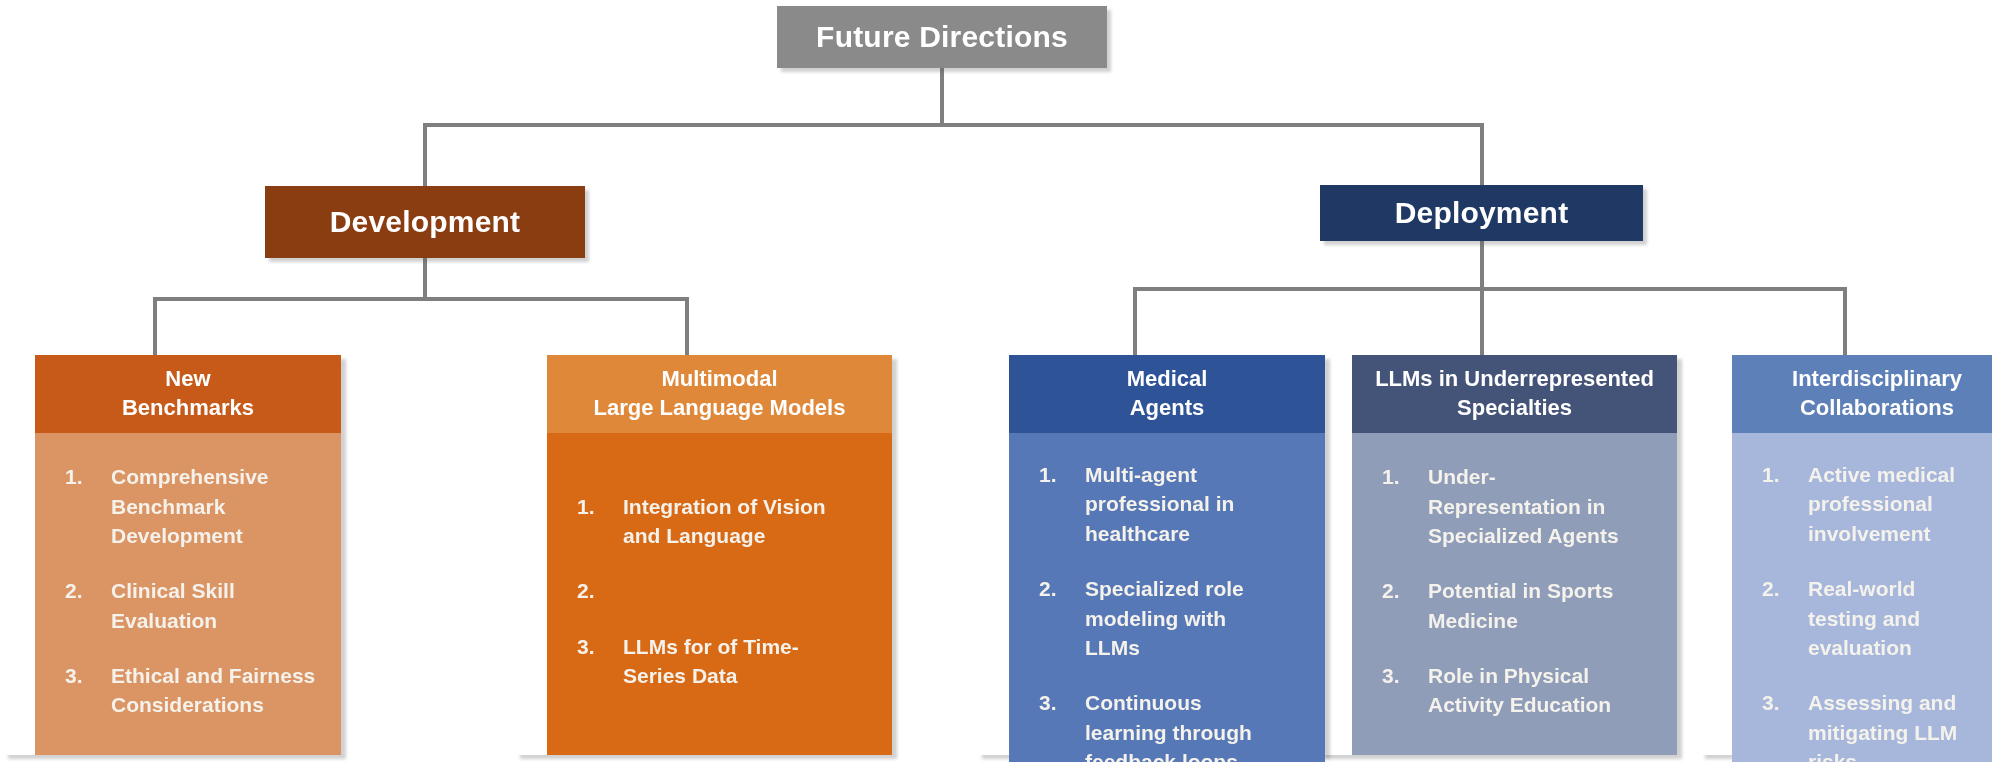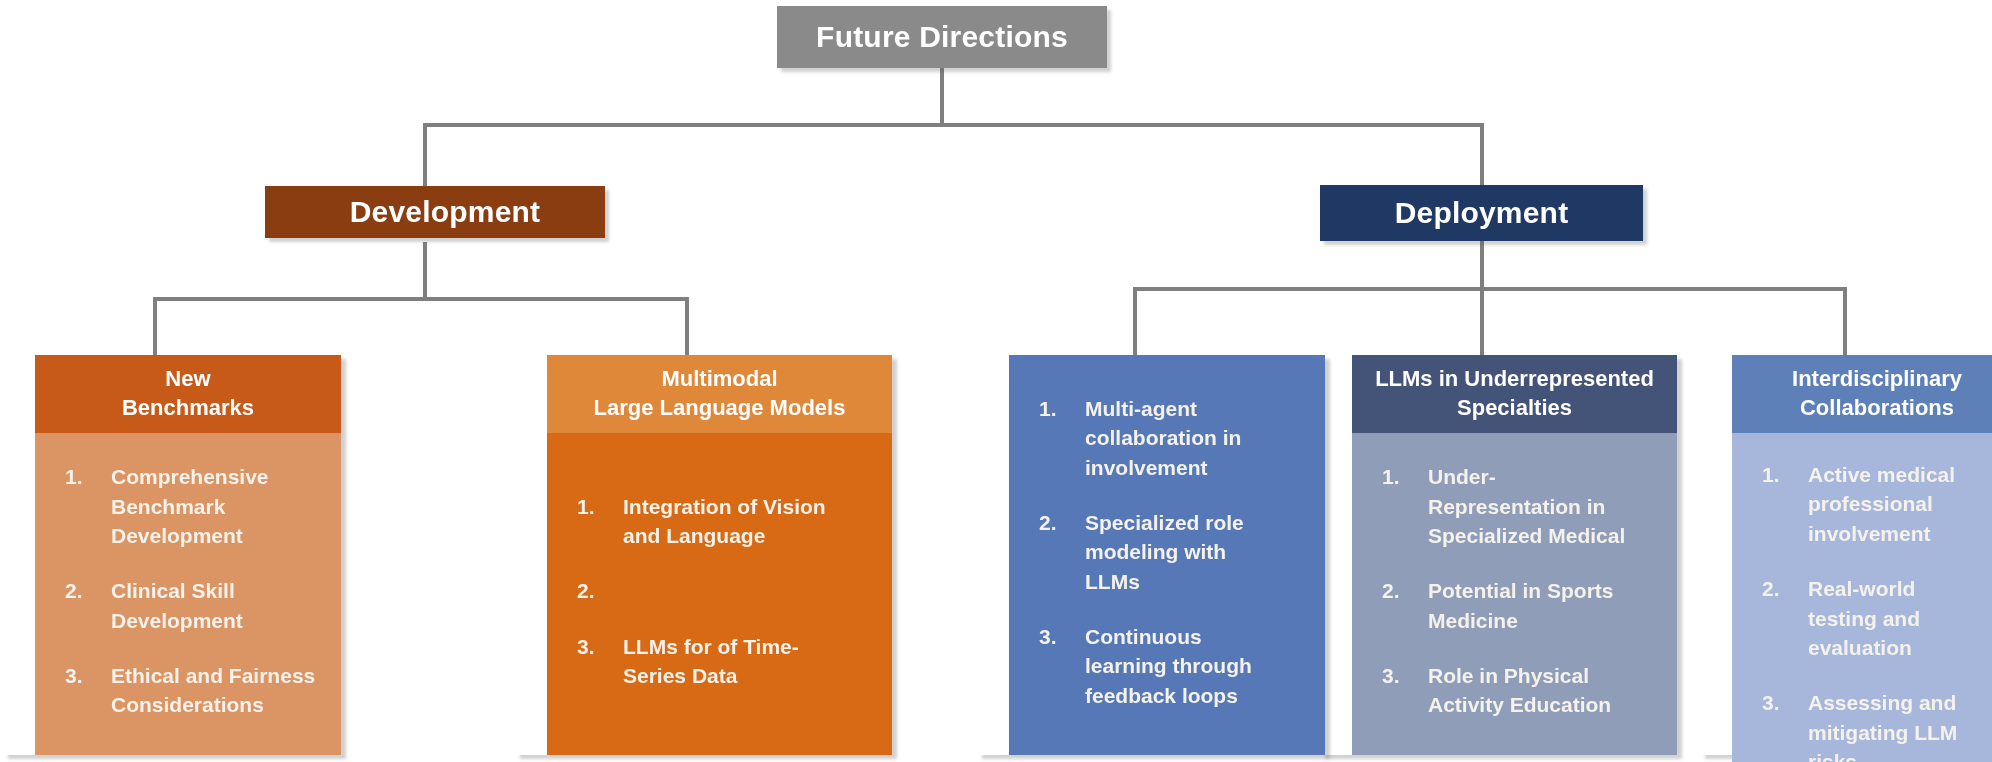--- a/index.html
+++ b/index.html
@@ -77,38 +77,38 @@
   <div class="line v" style="left:1480px;top:241px;height:48px;"></div>
   <div class="line h" style="left:1133px;top:287px;width:714px;"></div>
   <div class="line v" style="left:1133px;top:287px;height:69px;"></div>
   <div class="line v" style="left:1480px;top:287px;height:69px;"></div>
   <div class="line v" style="left:1843px;top:287px;height:69px;"></div>
 
   <div class="node" style="left: 777px; top: 6px; width: 330px; height: 62px; background: rgb(138, 138, 138);">
     <span>Future Directions</span>
   </div>
 
-  <div class="node" style="left: 265px; top: 186px; width: 320px; height: 52px; background: rgb(139, 61, 18); padding-left: 20px;">
+  <div class="node" style="left: 265px; top: 186px; width: 320px; height: 72px; background: rgb(139, 61, 18);">
     <span>Development</span>
   </div>
   <div class="node" style="left: 1320px; top: 185px; width: 323px; height: 56px; background: rgb(31, 56, 100);">
     <span>Deployment</span>
   </div>
 
   <div class="card" style="left:3px;width:306px;">
     <div class="card-header" style="background: rgb(199, 90, 24);">New
 Benchmarks</div>
     <div class="card-body" style="background: rgb(219, 148, 99);">
       <div class="item">
         <span class="num">1.</span>
         <span class="txt">Comprehensive Benchmark Development</span>
       </div>
       <div class="item">
         <span class="num">2.</span>
-        <span class="txt">Clinical Skill Development</span>
+        <span class="txt">Clinical Skill Evaluation</span>
       </div>
       <div class="item">
         <span class="num">3.</span>
         <span class="txt">Ethical and Fairness Considerations</span>
       </div>
     </div>
   </div>
 
   <div class="card" style="left:515px;width:345px;">
     <div class="card-header" style="background: rgb(224, 136, 58);">Multimodal
@@ -122,43 +122,45 @@
         <span class="num">2.</span>
       </div>
       <div class="item">
         <span class="num">3.</span>
         <span class="txt">LLMs for of Time-Series Data</span>
       </div>
     </div>
   </div>
 
   <div class="card" style="left:977px;width:316px;">
+    <div class="card-header" style="background: rgb(46, 83, 151);">Medical
+Agents</div>
     <div class="card-body p40" style="background: rgb(86, 120, 182);">
       <div class="item">
         <span class="num">1.</span>
-        <span class="txt">Multi-agent collaboration in involvement</span>
+        <span class="txt">Multi-agent professional in healthcare</span>
       </div>
       <div class="item">
         <span class="num">2.</span>
         <span class="txt">Specialized role modeling with LLMs</span>
       </div>
       <div class="item">
         <span class="num">3.</span>
         <span class="txt">Continuous learning through feedback loops</span>
       </div>
     </div>
   </div>
 
   <div class="card" style="left:1320px;width:325px;">
     <div class="card-header" style="background: rgb(68, 83, 120);">LLMs in Underrepresented
 Specialties</div>
     <div class="card-body p40" style="background: rgb(143, 157, 185);">
       <div class="item">
         <span class="num">1.</span>
-        <span class="txt">Under-Representation in Specialized Medical</span>
+        <span class="txt">Under-Representation in Specialized Agents</span>
       </div>
       <div class="item">
         <span class="num">2.</span>
         <span class="txt">Potential in Sports Medicine</span>
       </div>
       <div class="item">
         <span class="num">3.</span>
         <span class="txt">Role in Physical Activity Education</span>
       </div>
     </div>

